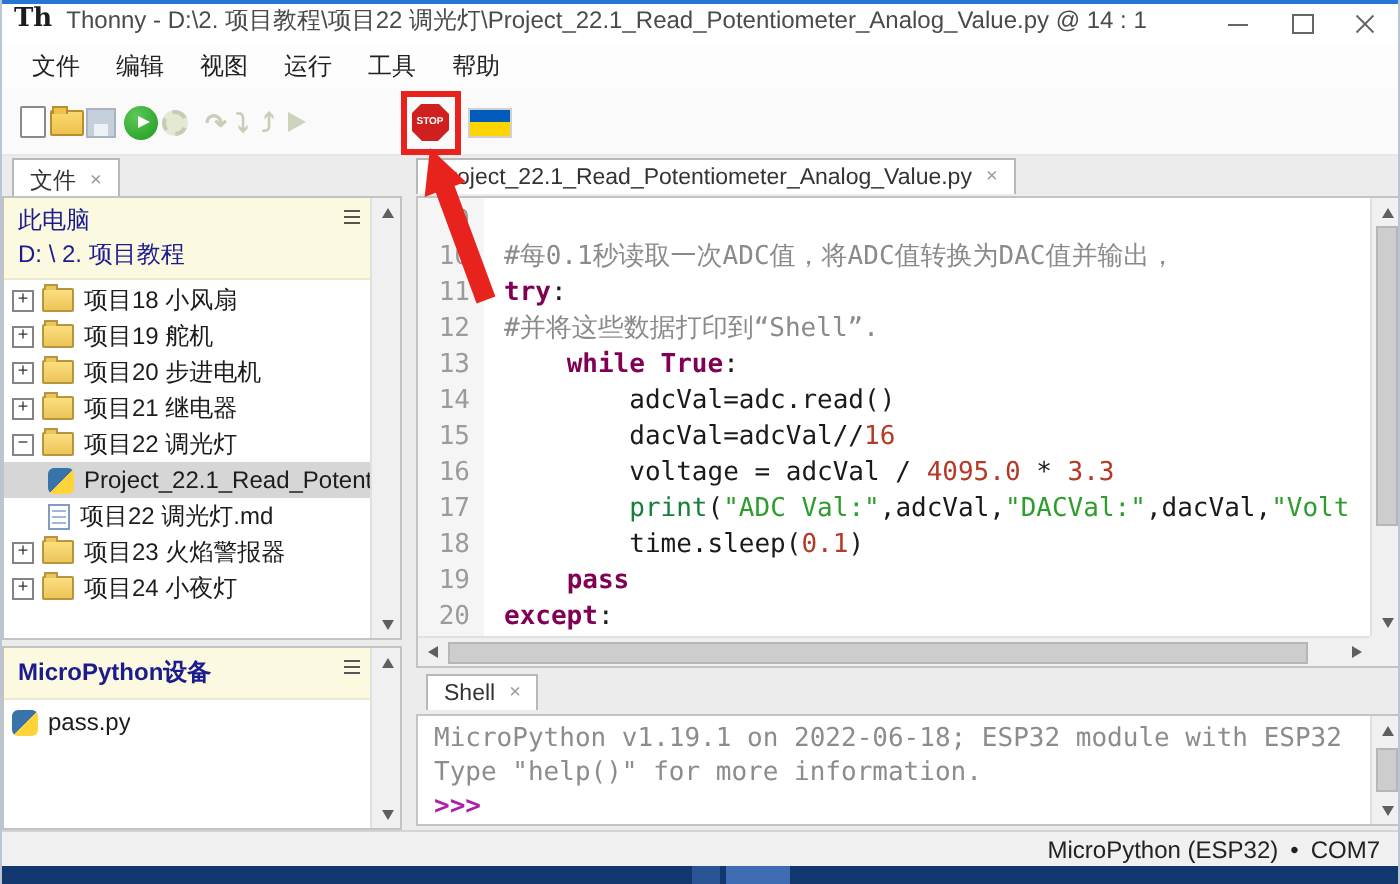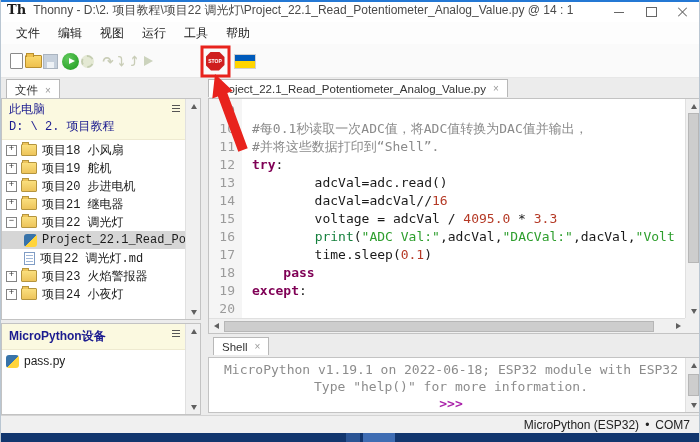--- a/index.html
+++ b/index.html
@@ -37,21 +37,21 @@
   .i-flag{width:20px;height:13px;display:flex;flex-direction:column;border:1px solid #d0d0d0;box-sizing:content-box;}
   .i-flag .b{flex:1;background:#005bbb;} .i-flag .y{flex:1;background:#ffd500;}
   
   .main{position:absolute;top:78px;left:0;width:700px;height:337px;background:#ececec;}
   .panel-left{position:absolute;left:0;top:0;width:200px;height:337px;}
   .panel-right{position:absolute;left:207px;top:0;width:493px;height:337px;}
   .tabstrip{position:absolute;left:0;right:0;top:0;height:20px;}
   .tab{position:absolute;top:1px;background:#fff;border:1px solid #b8b8b8;border-bottom:none;font-size:11.5px;color:#333;padding:3px 8px 2px 8px;display:flex;align-items:center;white-space:nowrap;}
   .tab-close{margin-left:7px;color:#999;font-size:10px;line-height:10px;}
   
-  .files-box{position:absolute;left:0;top:20px;width:200px;height:222px;background:#fff;border:1px solid #c3c3c3;box-sizing:border-box;font-family:Liberation Mono, monospace;}
+  .files-box{position:absolute;left:0;top:20px;width:200px;height:222px;background:#fff;border:1px solid #c3c3c3;box-sizing:border-box;}
   .device-box{position:absolute;left:0;top:245px;width:200px;height:92px;background:#fff;border:1px solid #c3c3c3;box-sizing:border-box;}
   .panel-head{background:#fbf9e0;border-bottom:1px solid #eeead0;padding:3px 20px 3px 7px;}
   .head-line{font-size:12px;color:#1b1b8f;line-height:17px;white-space:nowrap;overflow:hidden;}
   .hamburger{position:absolute;top:6px;right:20px;width:8px;height:7px;background:repeating-linear-gradient(to bottom,#555 0 1px,transparent 1px 3px);}
   .tree{position:absolute;left:0;right:15px;overflow:hidden;}
   .tree-row{height:18px;display:flex;align-items:center;font-size:12px;color:#1c1c1c;white-space:nowrap;}
   .tree-row.selected{background:#d6d6d6;}
   .exp{width:9px;height:9px;border:1px solid #848484;background:#fff;font-size:9px;line-height:7px;text-align:center;color:#333;margin-right:4px;flex:0 0 auto;box-sizing:content-box;}
   .ticon{flex:0 0 auto;margin-right:5px;}
   .ticon.folder{position:relative;width:14px;height:10px;background:linear-gradient(#fadf7e,#edc45a);border:1px solid #b5953e;border-radius:1px;}
@@ -78,21 +78,21 @@
   .tk-n{color:#b53a26;}
   .tk-s{color:#2d9e2d;}
   .tk-c{color:#8a8a8a;}
   .tk-d{color:#1a1a1a;}
   .ed-vscroll{position:absolute;top:0;right:0;bottom:15px;width:15px;background:#f0f0f0;border-left:1px solid #e0e0e0;box-sizing:border-box;}
   .ed-hscroll{position:absolute;left:0;right:15px;bottom:0;height:15px;background:#f0f0f0;border-top:1px solid #e0e0e0;box-sizing:border-box;}
   .hs-thumb{position:absolute;top:2px;height:11px;background:#cdcdcd;border:1px solid #b6b6b6;box-sizing:border-box;}
   .corner{position:absolute;right:0;bottom:0;width:15px;height:15px;background:#f0f0f0;}
   
   .shell-tabs{position:absolute;left:0;right:0;top:258px;height:21px;}
-  .shell{position:absolute;left:0;top:279px;width:493px;height:56px;background:#fff;border:1px solid #c3c3c3;box-sizing:border-box;overflow:hidden;text-align:center;}
+  .shell{position:absolute;left:0;top:279px;width:493px;height:56px;background:#fff;border:1px solid #c3c3c3;box-sizing:border-box;overflow:hidden;}
   .shell-lines{position:absolute;left:0;top:0;right:15px;padding:3px 0 0 8px;font-family:"DejaVu Sans Mono",monospace;font-size:13px;line-height:17px;}
   .sh-banner{color:#8c8c8c;white-space:pre;}
   .sh-prompt{color:#aa22aa;font-weight:bold;white-space:pre;}
   
   .statusbar{position:absolute;top:415px;left:0;right:0;height:18px;background:#f0f0f0;border-top:1px solid #d4d4d4;box-sizing:border-box;display:flex;align-items:center;justify-content:flex-end;padding-right:9px;font-size:12px;color:#222;}
   .statusbar span{margin-left:6px;}
   
   .taskbar{position:absolute;top:433px;left:0;right:0;height:9px;background:#12366e;}
   .taskbar .seg1{position:absolute;left:345px;width:14px;top:0;bottom:0;background:#2a5494;}
   .taskbar .seg2{position:absolute;left:362px;width:32px;top:0;bottom:0;background:#3f6db3;}
@@ -281,22 +281,23 @@
             <div>15</div>
             <div>16</div>
             <div>17</div>
             <div>18</div>
             <div>19</div>
             <div>20</div>
           </div>
         <div class="code" id="code">
             <div class="cline"></div>
             <div class="cline"><span class="tk-c">#每0.1秒读取一次ADC值，将ADC值转换为DAC值并输出，</span></div>
+            <div class="cline"><span class="tk-k">try</span><span class="tk-d">:</span></div>
             <div class="cline"><span class="tk-c">#并将这些数据打印到“Shell”.</span></div>
-            <div class="cline"><span class="tk-k">try</span><span class="tk-d">:</span></div>
+            <div class="cline"><span class="tk-d">    </span><span class="tk-k">while</span><span class="tk-d"> </span><span class="tk-k">True</span><span class="tk-d">:</span></div>
             <div class="cline"><span class="tk-d">        adcVal=adc.read()</span></div>
             <div class="cline"><span class="tk-d">        dacVal=adcVal//</span><span class="tk-n">16</span></div>
             <div class="cline"><span class="tk-d">        voltage = adcVal / </span><span class="tk-n">4095.0</span><span class="tk-d"> * </span><span class="tk-n">3.3</span></div>
             <div class="cline"><span class="tk-d">        </span><span class="tk-b">print</span><span class="tk-d">(</span><span class="tk-s">"ADC Val:"</span><span class="tk-d">,adcVal,</span><span class="tk-s">"DACVal:"</span><span class="tk-d">,dacVal,</span><span class="tk-s">"Volt</span></div>
             <div class="cline"><span class="tk-d">        time.sleep(</span><span class="tk-n">0.1</span><span class="tk-d">)</span></div>
             <div class="cline"><span class="tk-d">    </span><span class="tk-k">pass</span></div>
             <div class="cline"><span class="tk-k">except</span><span class="tk-d">:</span></div>
           </div>
         <div class="ed-vscroll">
           <div class="sb-arrow" style="top:0">

